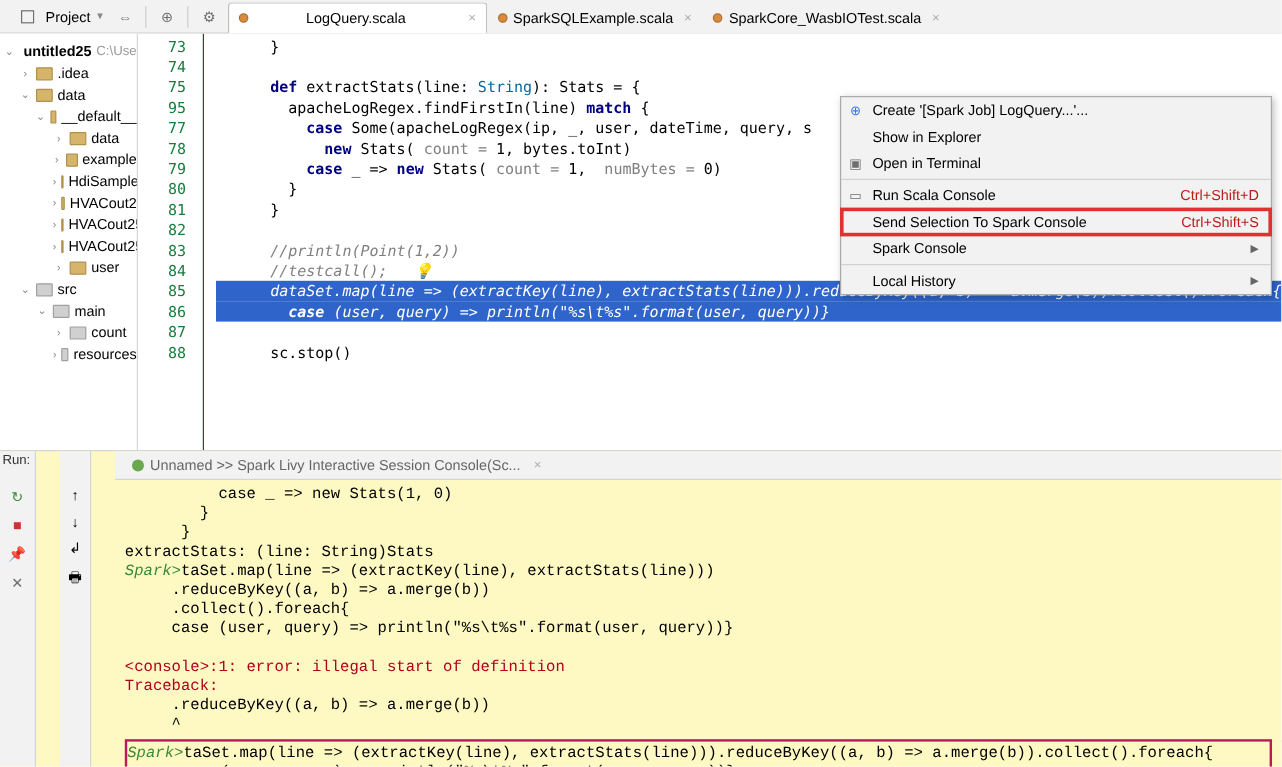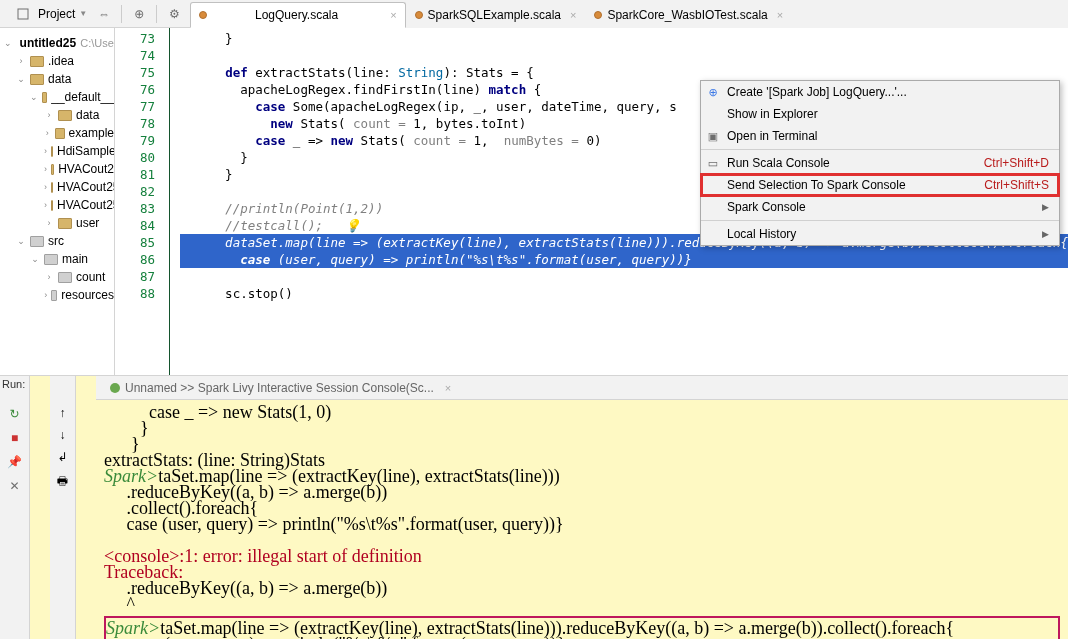--- a/index.html
+++ b/index.html
@@ -53,21 +53,21 @@
   
   .bottom-panel { position: absolute; left: 0; right: 0; bottom: 0; height: 264px; border-top: 1px solid #d4d4d4; background: #fef9c3; display: flex; gap: 20px; }
   .run-sidebar-label { position: absolute; left: 2px; top: 2px; font-size: 11px; color: #333; }
   .bp-left { width: 30px; background: #f2f2f2; border-right: 1px solid #d4d4d4; display: flex; flex-direction: column; align-items: center; gap: 8px; padding-top: 30px; }
   .bp-left .ico { width: 16px; height: 16px; display:flex; align-items:center; justify-content:center; color:#6e6e6e; font-size:12px;}
   .bp-left2 { width: 26px; background: #f2f2f2; border-right: 1px solid #d4d4d4; display: flex; flex-direction: column; align-items: center; gap: 8px; padding-top: 30px; }
   .bp-main { flex: 1; display: flex; flex-direction: column; }
   .bp-tabs { height: 24px; background: #f2f2f2; border-bottom: 1px solid #d4d4d4; display: flex; align-items: center; padding-left: 8px; }
   .bp-tab { display:flex; align-items:center; gap:5px; padding: 2px 6px; color:#666;}
   .bp-tab .ri { width:10px; height:10px; border-radius:50%; background:#6aa84f; }
-  .bp-console { flex:1; font-family: Liberation Serif, serif; font-size: 18px; line-height: 16px; padding: 4px 8px; overflow:hidden; white-space: pre; color:#000;}
+  .bp-console { flex:1; font-family: Liberation Mono, monospace; font-size: 13px; line-height: 16px; padding: 4px 8px; overflow:hidden; white-space: pre; color:#000;}
   .bp-console .pr { color: #3a8a3a; font-style: italic; }
   .bp-console .err { color: #b00020; }
   .bp-console a { color: #0066cc; text-decoration: underline; }
   .console-box { border: 2px solid #be185d; padding: 2px 0; margin-top: 4px; }
 
   svg { display: block; }
 </style>
 </head>
 <body>
 
@@ -191,21 +191,21 @@
         </div>
     </div>
   </div>
 
   <div class="code-area">
     <div class="editor-row">
       <div class="gutter" id="gutter">
           <div class="gl">73</div>
           <div class="gl">74</div>
           <div class="gl">75</div>
-          <div class="gl">76</div>
+          <div class="gl">95</div>
           <div class="gl">77</div>
           <div class="gl">78</div>
           <div class="gl">79</div>
           <div class="gl">80</div>
           <div class="gl">81</div>
           <div class="gl">82</div>
           <div class="gl">83</div>
           <div class="gl">84</div>
           <div class="gl">85</div>
           <div class="gl">86</div>

